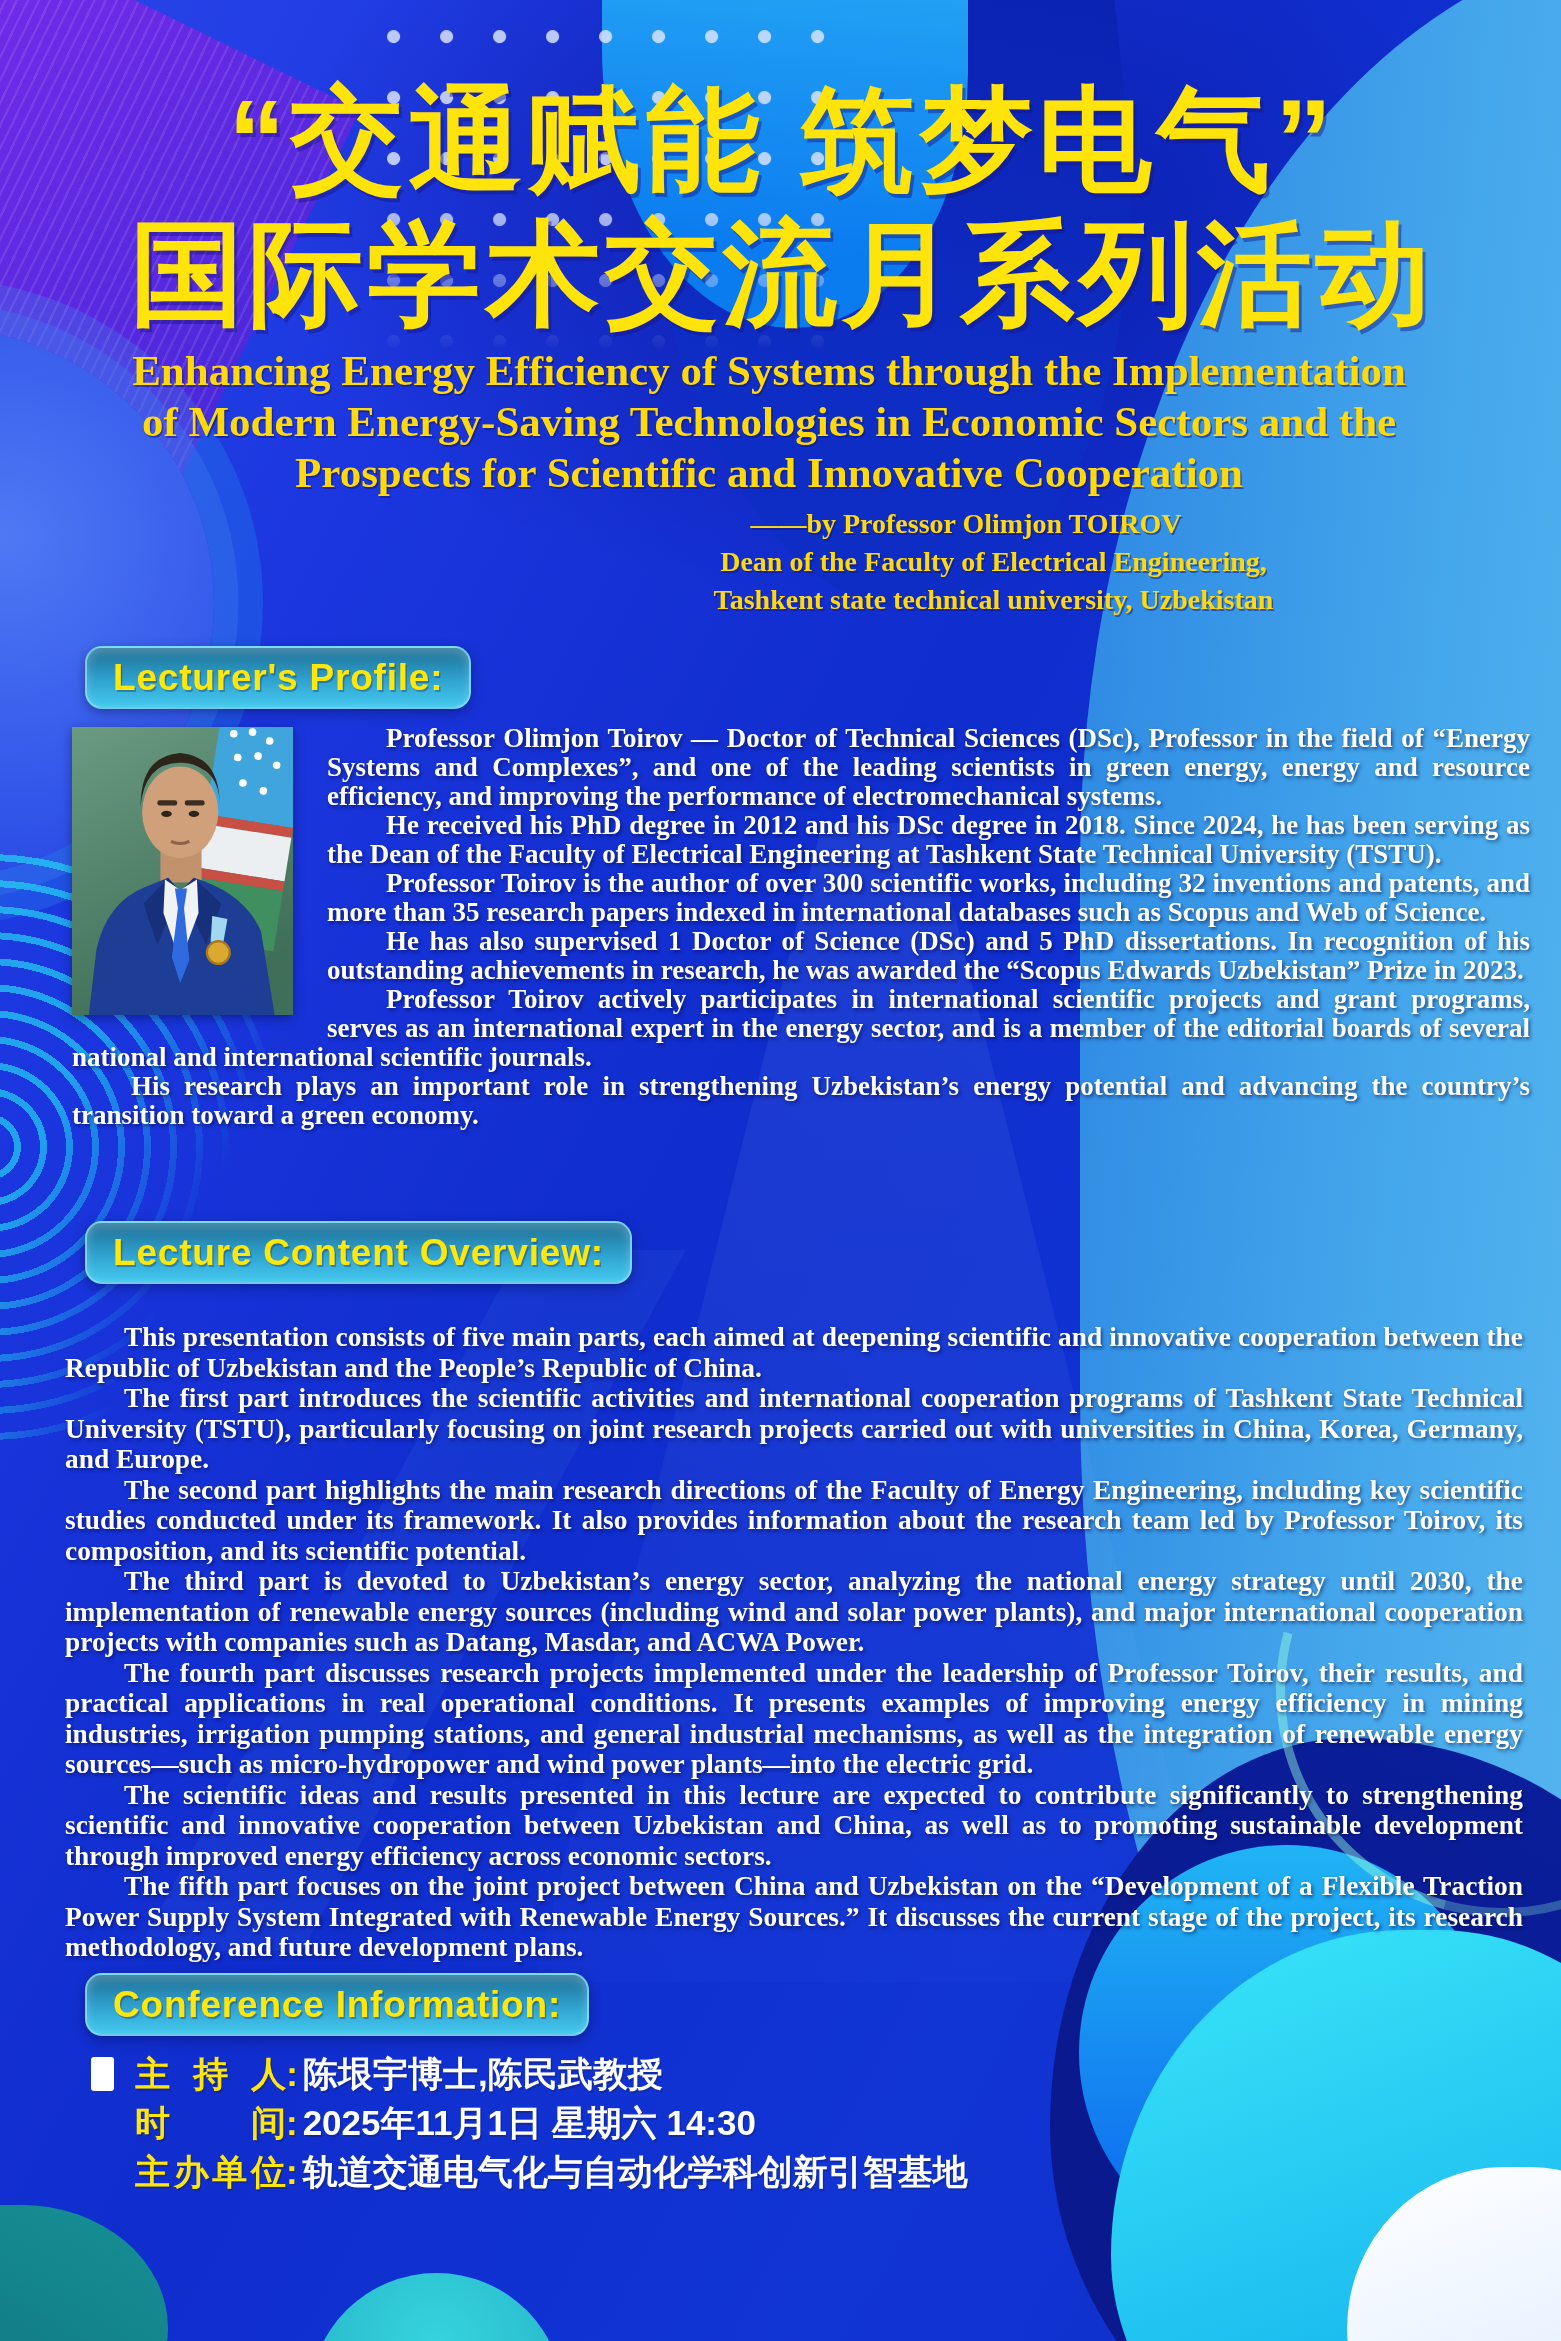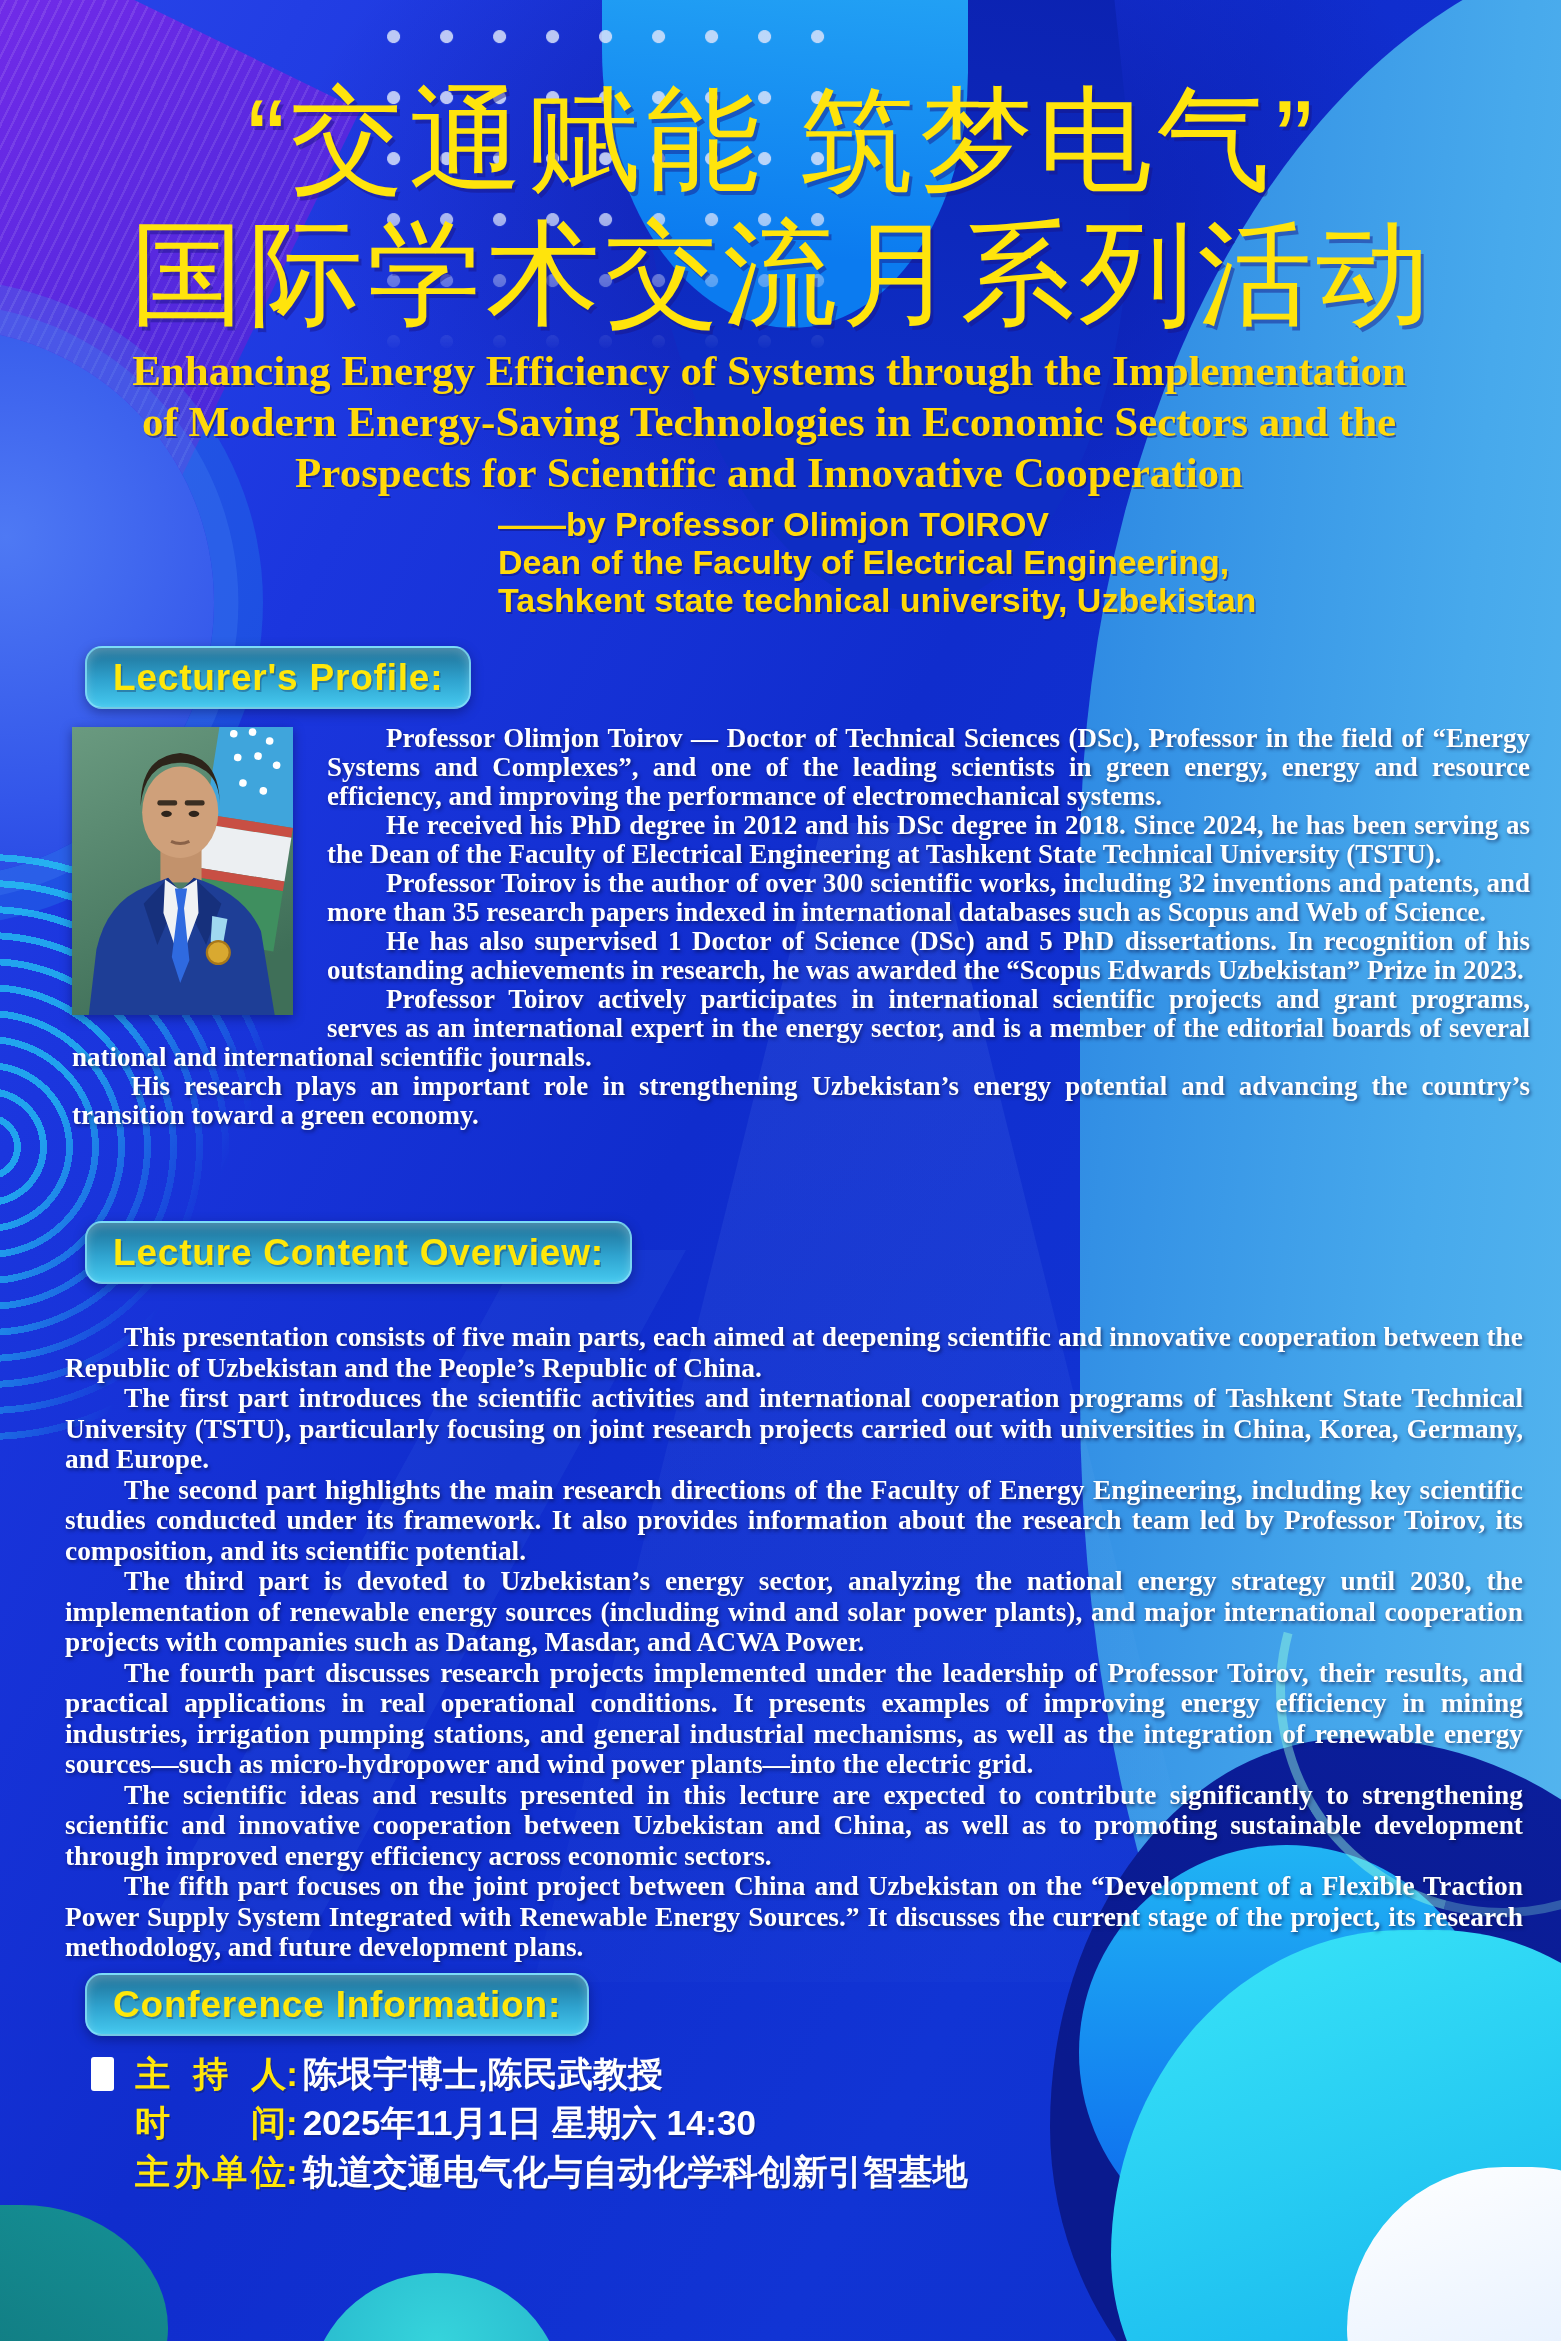--- a/index.html
+++ b/index.html
@@ -55,27 +55,27 @@
     background:linear-gradient(160deg,#ffffff,#dcebff); }
   #deco-bottom-teal { top:2273px; left:309px; width:255px; height:255px; border-radius:50%;
     background:radial-gradient(circle at 50% 28%, #36d4dc, #1fa9c4); }
   #deco-bottom-left-green { bottom:-99px; left:-114px; width:282px; height:236px; opacity:0.85;
     border-radius:40% 60% 55% 45%; background:linear-gradient(30deg,#0f7f6a,#16a28c); }
   #deco-right-arc { top:1464px; right:-168px; width:435px; height:435px; border-radius:50%;
     border:9.1px solid transparent; border-left-color:rgba(150,255,225,0.45);
     border-bottom-color:rgba(150,255,225,0.28); transform:rotate(-30deg); }
 
   .title-cn { position:absolute; top:73px; left:0; right:15.2px; text-align:center;
-    font-weight:400; font-size:114px; line-height:134px; letter-spacing:4.6px;
+    font-weight:700; font-size:114px; line-height:134px; letter-spacing:4.6px;
     color:#ffe40c; text-shadow:3px 3.8px 0 rgba(25,20,130,0.45); white-space:nowrap;margin-left:19px; }
   .title-en { position:absolute; top:345px; left:7.6px; right:30.5px; text-align:center;
     font-family:"Liberation Serif", serif; font-weight:bold; font-size:43px; line-height:51px;
     color:#ffd90a; text-shadow:1.5px 2.3px 0 rgba(18,18,115,0.5); }
-  .byline { position:absolute; top:505px; right:72px; width:991px; text-align:left;
-    font-family:Liberation Sans, sans-serif; font-weight:bold; font-size:34px; line-height:38px;
+  .byline { position:absolute; top:505px; right:72px; width:991px; text-align:center;
+    font-family:Liberation Serif, serif; font-weight:bold; font-size:28px; line-height:38px;
     color:#ffd90a; text-shadow:1.5px 2.3px 0 rgba(18,18,115,0.5); }
   .byline .b1 { padding-right:55px; }
 
   .badge { position:absolute; height:59px; display:inline-flex; align-items:center;
     padding:0 26px; border-radius:17px;
     background:linear-gradient(180deg,#1e6f96 0%, #2fa3cf 55%, #45c9ef 100%);
     border:2.3px solid rgba(140,225,250,0.78);
     box-shadow:inset 0 3.8px 9.1px rgba(255,255,255,0.25), 0 3.8px 12.2px rgba(0,0,40,0.35);
     color:#ffe70a; font-weight:bold; font-size:37px; letter-spacing:0.8px;
     text-shadow:1.5px 1.5px 0 rgba(20,40,90,0.35); white-space:nowrap; }

